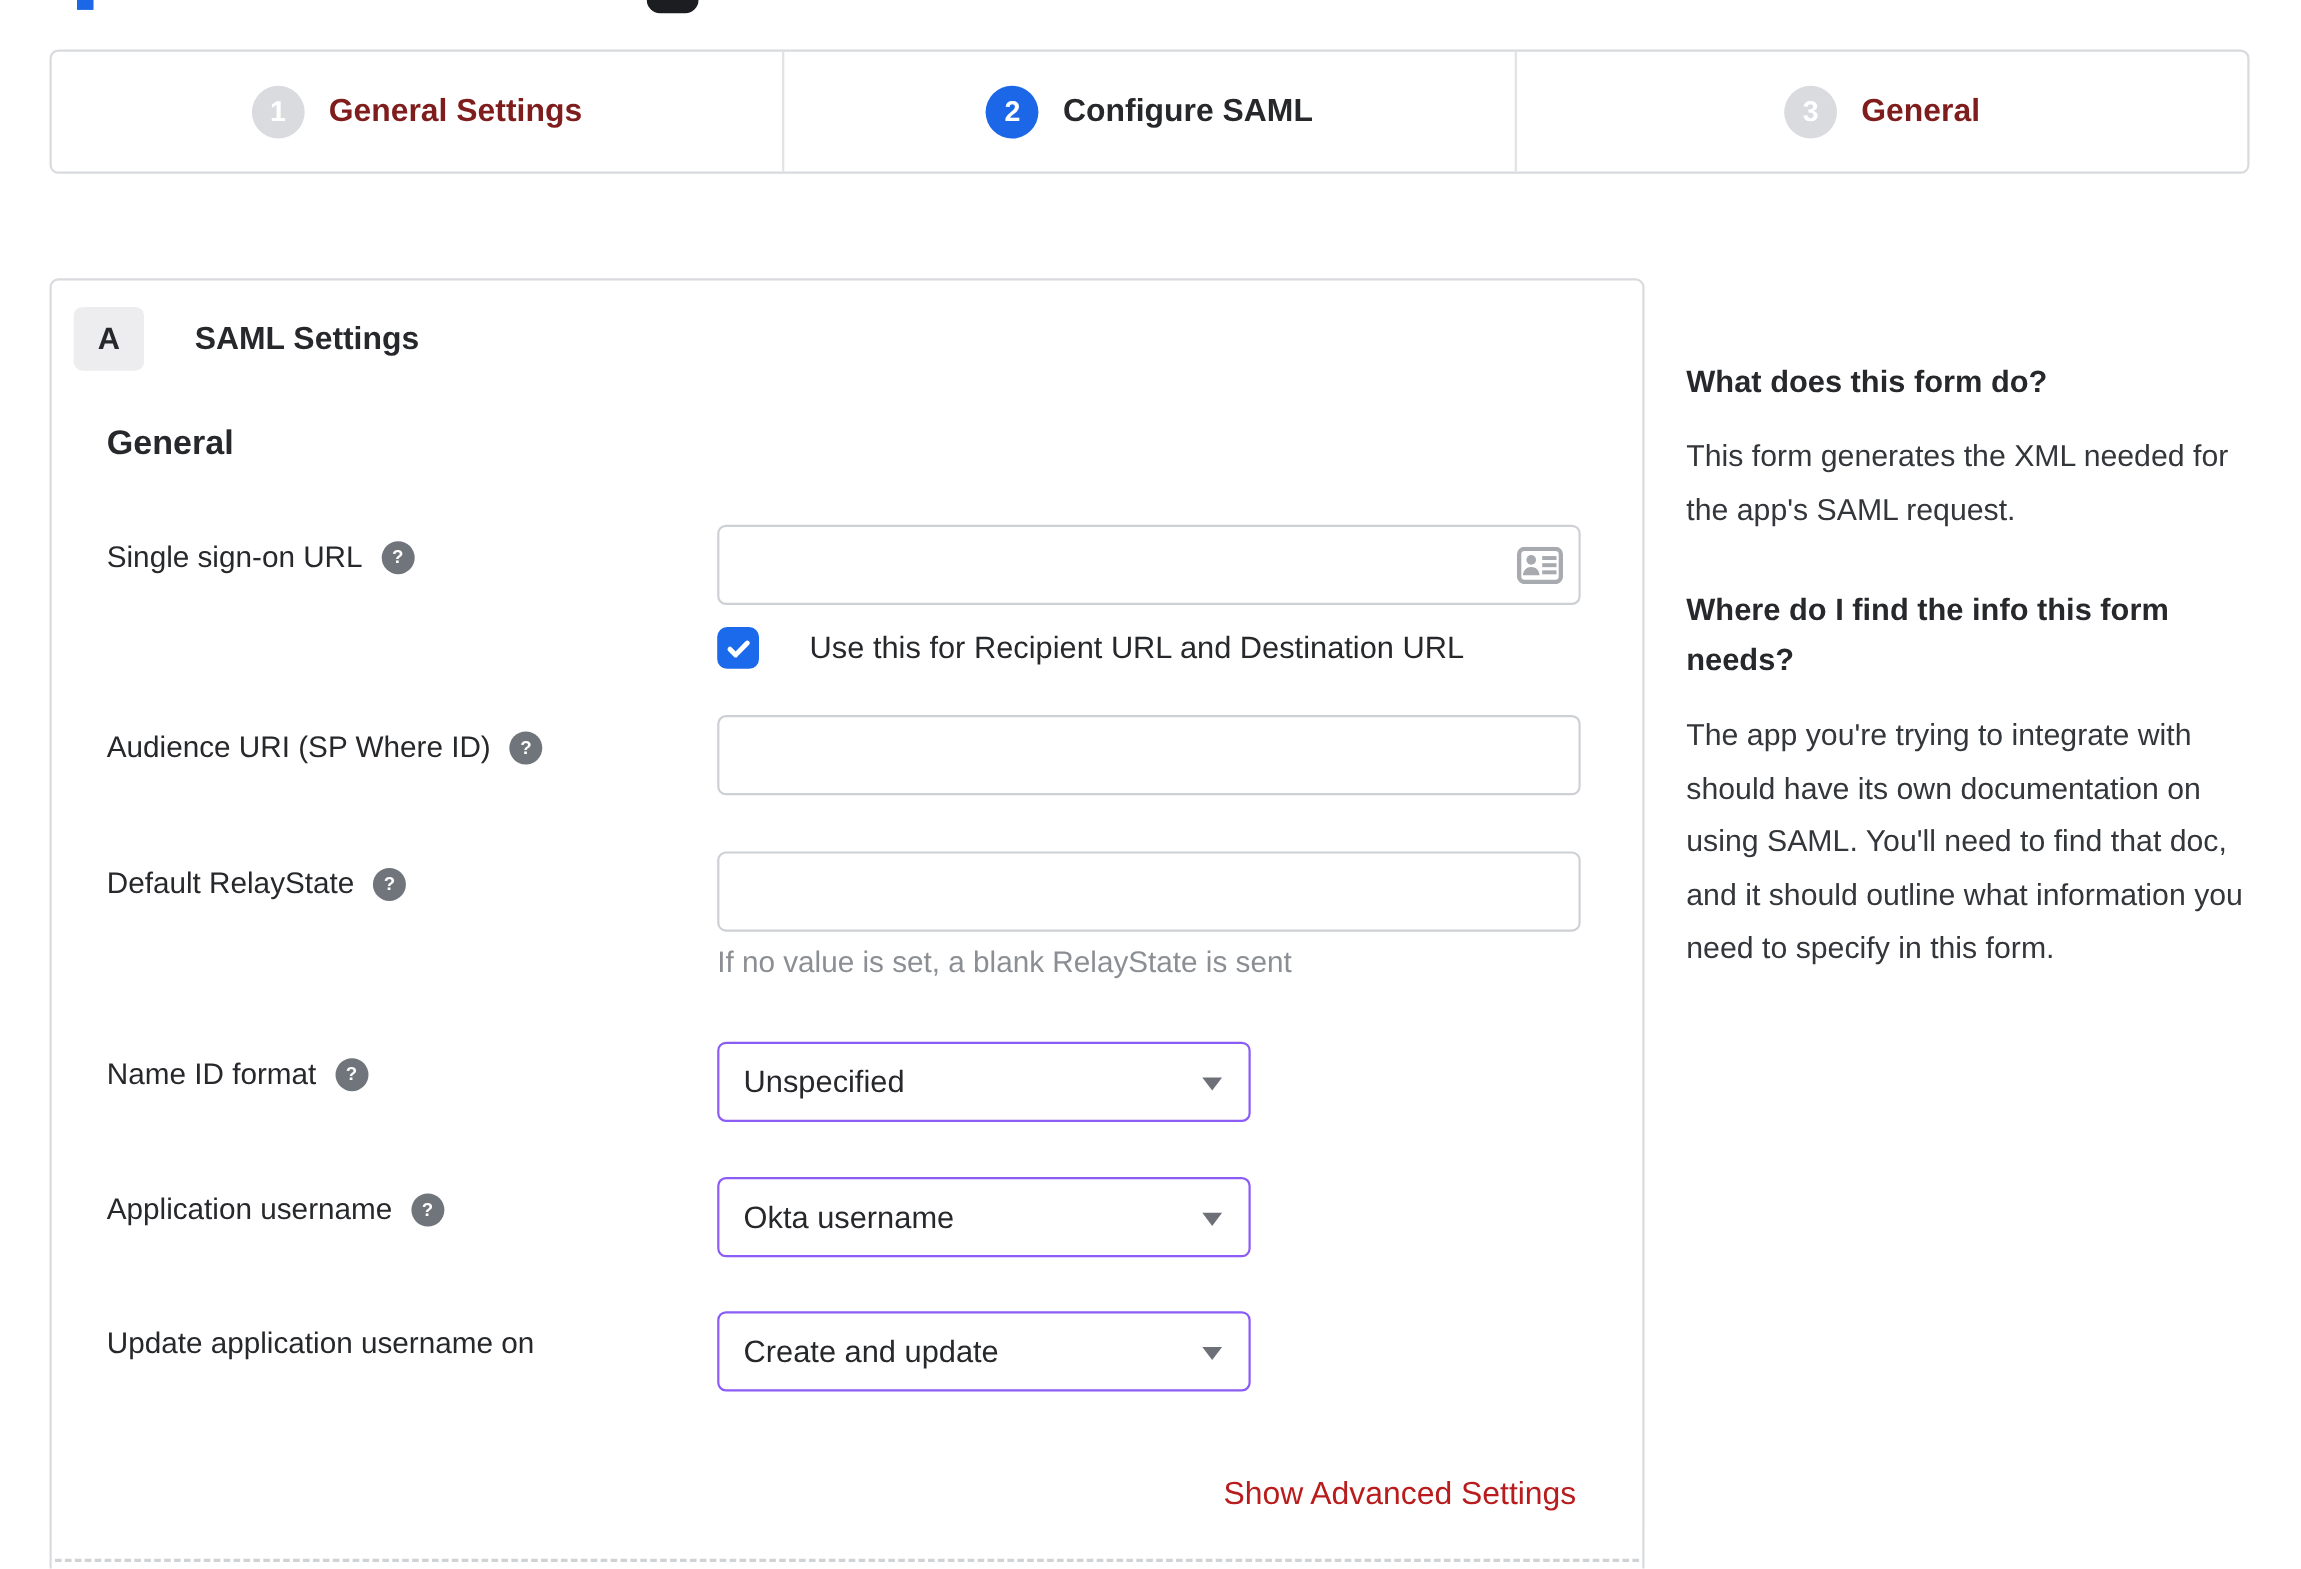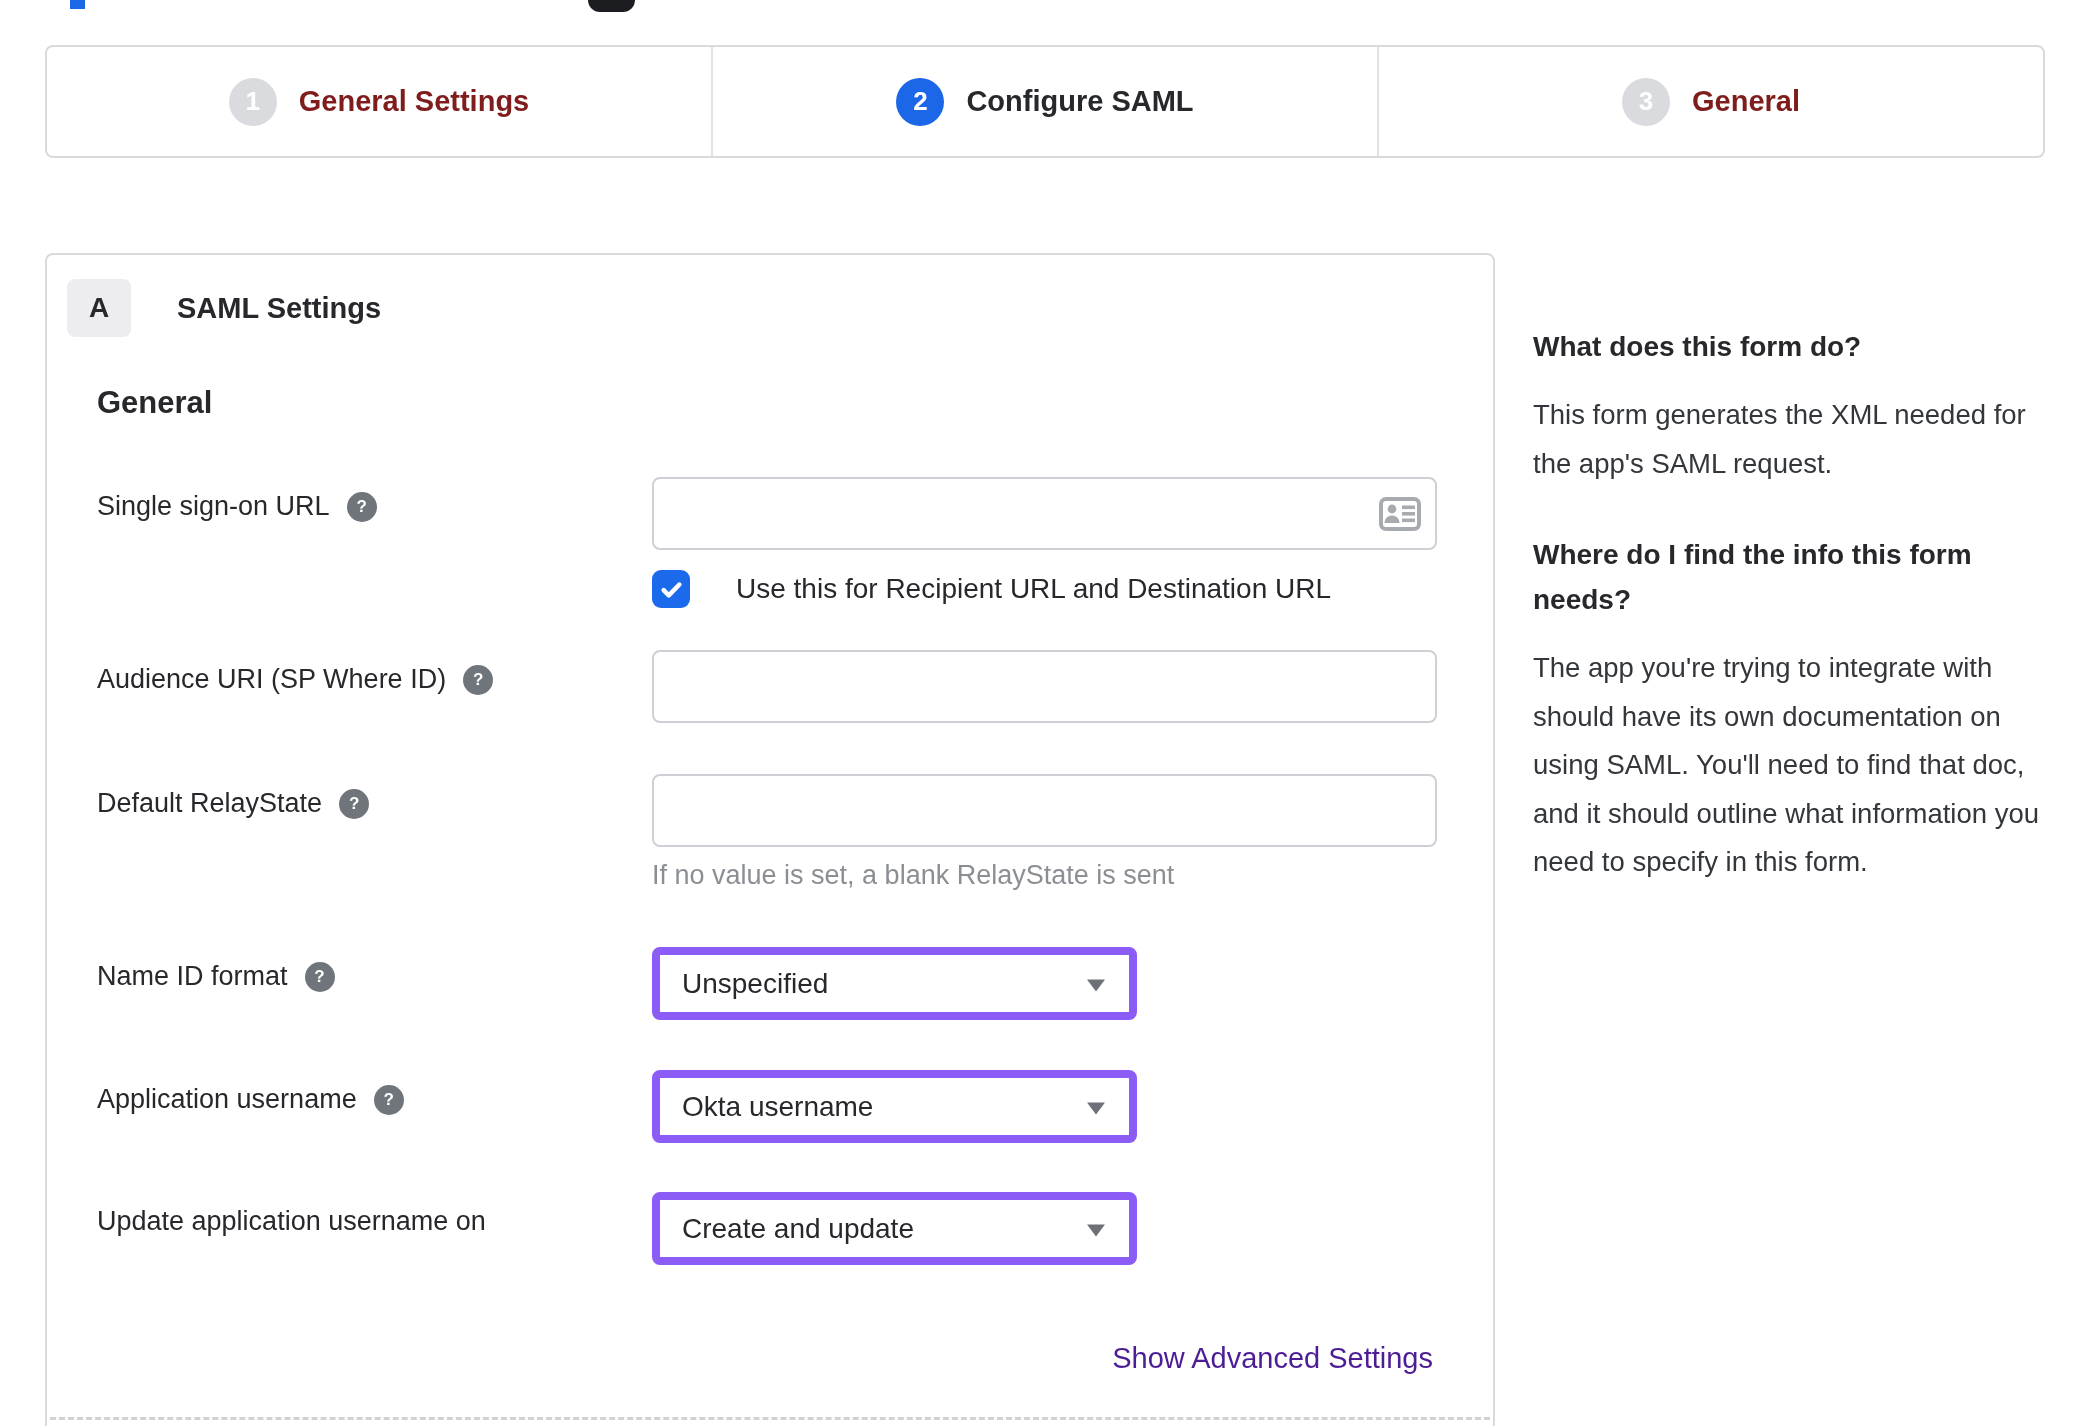--- a/index.html
+++ b/index.html
@@ -78,34 +78,34 @@
   .checkbox {
     width:38px; height:38px; border-radius:9px; background:#1b6aeb;
     display:flex; align-items:center; justify-content:center; cursor:pointer; flex:0 0 auto;
   }
   .checkbox-label { font-size:28px; color:#26282b; }
 
   .hint { position:absolute; left:605px; top:86px; font-size:27px; color:#8b8f94; }
 
   .select {
     position:absolute; left:605px; top:0; width:485px; height:73px;
-    border:8px solid #8b5cf6; border-radius:8px; background:#fff;
+    border:2px solid #8b5cf6; border-radius:8px; background:#fff;
     display:flex; align-items:center; padding:0 52px 0 22px;
     font-size:28px; color:#26282b; cursor:pointer;
   }
   .caret {
     position:absolute; right:24px; top:50%; transform:translateY(-38%);
     width:0; height:0;
     border-left:9px solid transparent; border-right:9px solid transparent;
     border-top:12px solid #6d7177;
   }
 
   .advanced-link {
     position:absolute; right:60px; top:1087px;
-    font-size:29px; color:#4c1d95; cursor:pointer; text-decoration:none;
+    font-size:29px; color:#b91c1c; cursor:pointer; text-decoration:none;
   }
 
   
   .sidebar { position:absolute; left:1533px; top:324px; width:522px; }
   .sb-title { font-size:28px; font-weight:bold; color:#26282b; line-height:45px; margin-bottom:22px; }
   .sb-body { font-size:27.5px; color:#33363a; line-height:48.5px; margin-bottom:44px; }
 </style>
 </head>
 <body>
 

